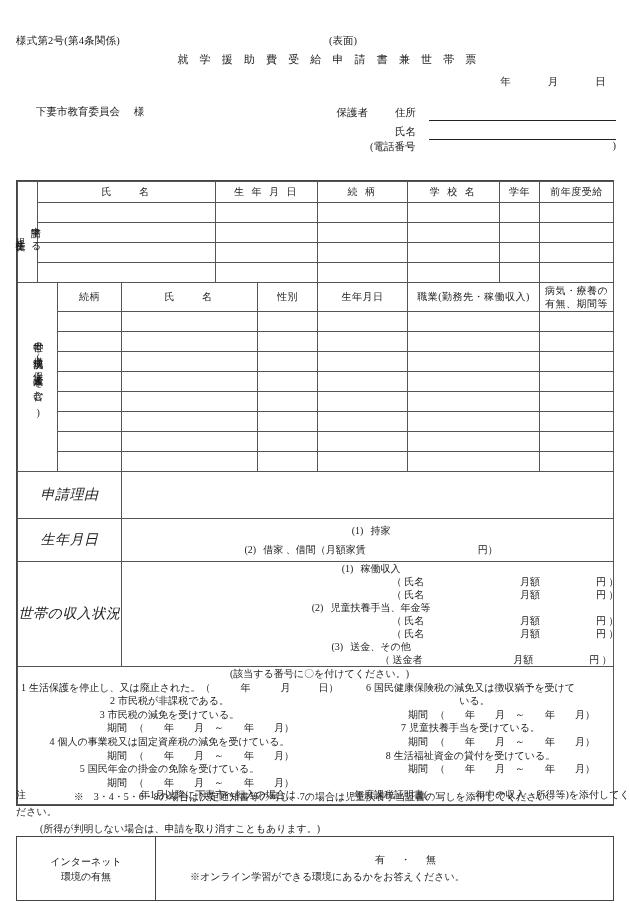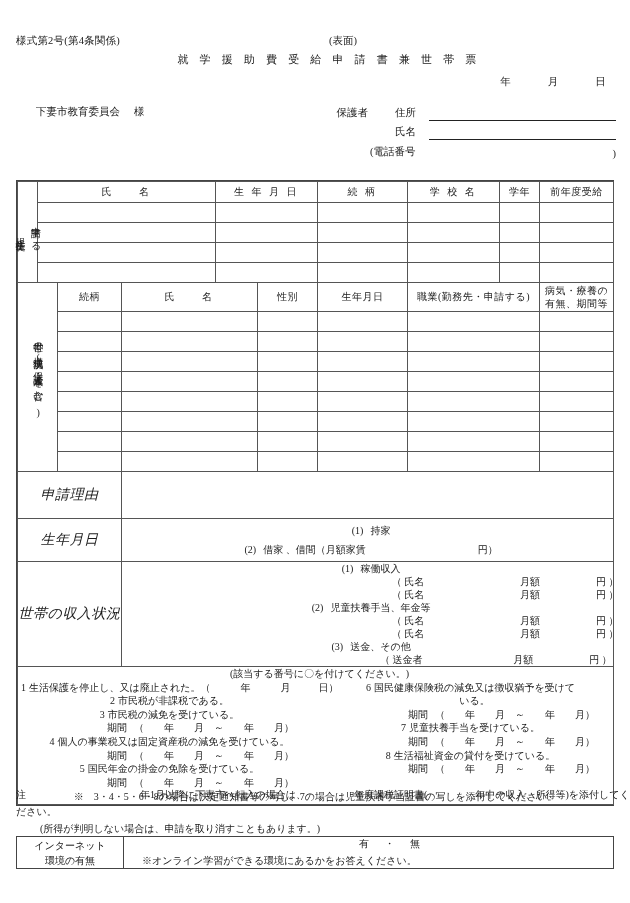--- a/index.html
+++ b/index.html
@@ -98,21 +98,20 @@
     padding-left: 2px;
     margin-left: 19px;
   }
   .g-rule {
     flex: 1;
     border-bottom: 1px solid #222;
     height: 15px;
   }
   .g-tel {
     display: flex;
-    align-items: flex-end;
     height: 19px;
     padding-left: 52px;
   }
   .g-tel .open { padding-left: 2px; }
   .g-tel .spacer { flex: 1; }
 
   .intro {
     position: absolute;
     left: 34px;
     top: 162px;
@@ -244,21 +243,21 @@
   .notes .n-sub { padding-left: 24px; }
 
   
   .net-outer {
     position: absolute;
     left: 16px;
     width: 598px;
     box-sizing: border-box;
   }
   .net-table { border-collapse: collapse; table-layout: fixed; width: 100%; font-size: 10px; }
-  .net-table td { border: 1px solid #444; padding: 0; vertical-align: middle; }
+  .net-table td { border: 1px solid #444; padding: 16px; vertical-align: middle; }
   .net-label { width: 106px; text-align: center; line-height: 1.5; padding: 5px 0; }
   .net-body { padding: 4px 0 5px 0; text-align: left; }
   .net-choice { text-align: center; letter-spacing: 1px; }
   .net-choice .c1 { display: inline-block; width: 54px; text-align: right; }
   .net-choice .dot { display: inline-block; width: 40px; text-align: center; }
   .net-choice .c2 { display: inline-block; text-align: left; }
   .net-sub { padding-left: 18px; padding-top: 3px; }
 </style>
 </head>
 <body>
@@ -364,21 +363,21 @@
       </tr>
 
       <tr>
         <td rowspan="9" colspan="2" class="vcell">
           <div class="vlabel">世帯の構成状況(保護者・本人を含む。)</div>
         </td>
         <td class="hdr-cell tight">続柄</td>
         <td colspan="2" class="hdr-cell">氏　　名</td>
         <td class="hdr-cell tight">性別</td>
         <td class="hdr-cell tight">生年月日</td>
-        <td colspan="2" class="hdr-cell tight">職業(勤務先・申請する)</td>
+        <td colspan="2" class="hdr-cell tight">職業(勤務先・稼働収入)</td>
         <td class="hdr-cell tight" style="line-height:1.35;height:28px">病気・療養の有無、期間等</td>
       </tr>
       <tr>
         <td class="row-cell"></td>
         <td colspan="2" class="row-cell"></td>
         <td class="row-cell"></td>
         <td class="row-cell"></td>
         <td colspan="2" class="row-cell"></td>
         <td class="row-cell"></td>
       </tr>

